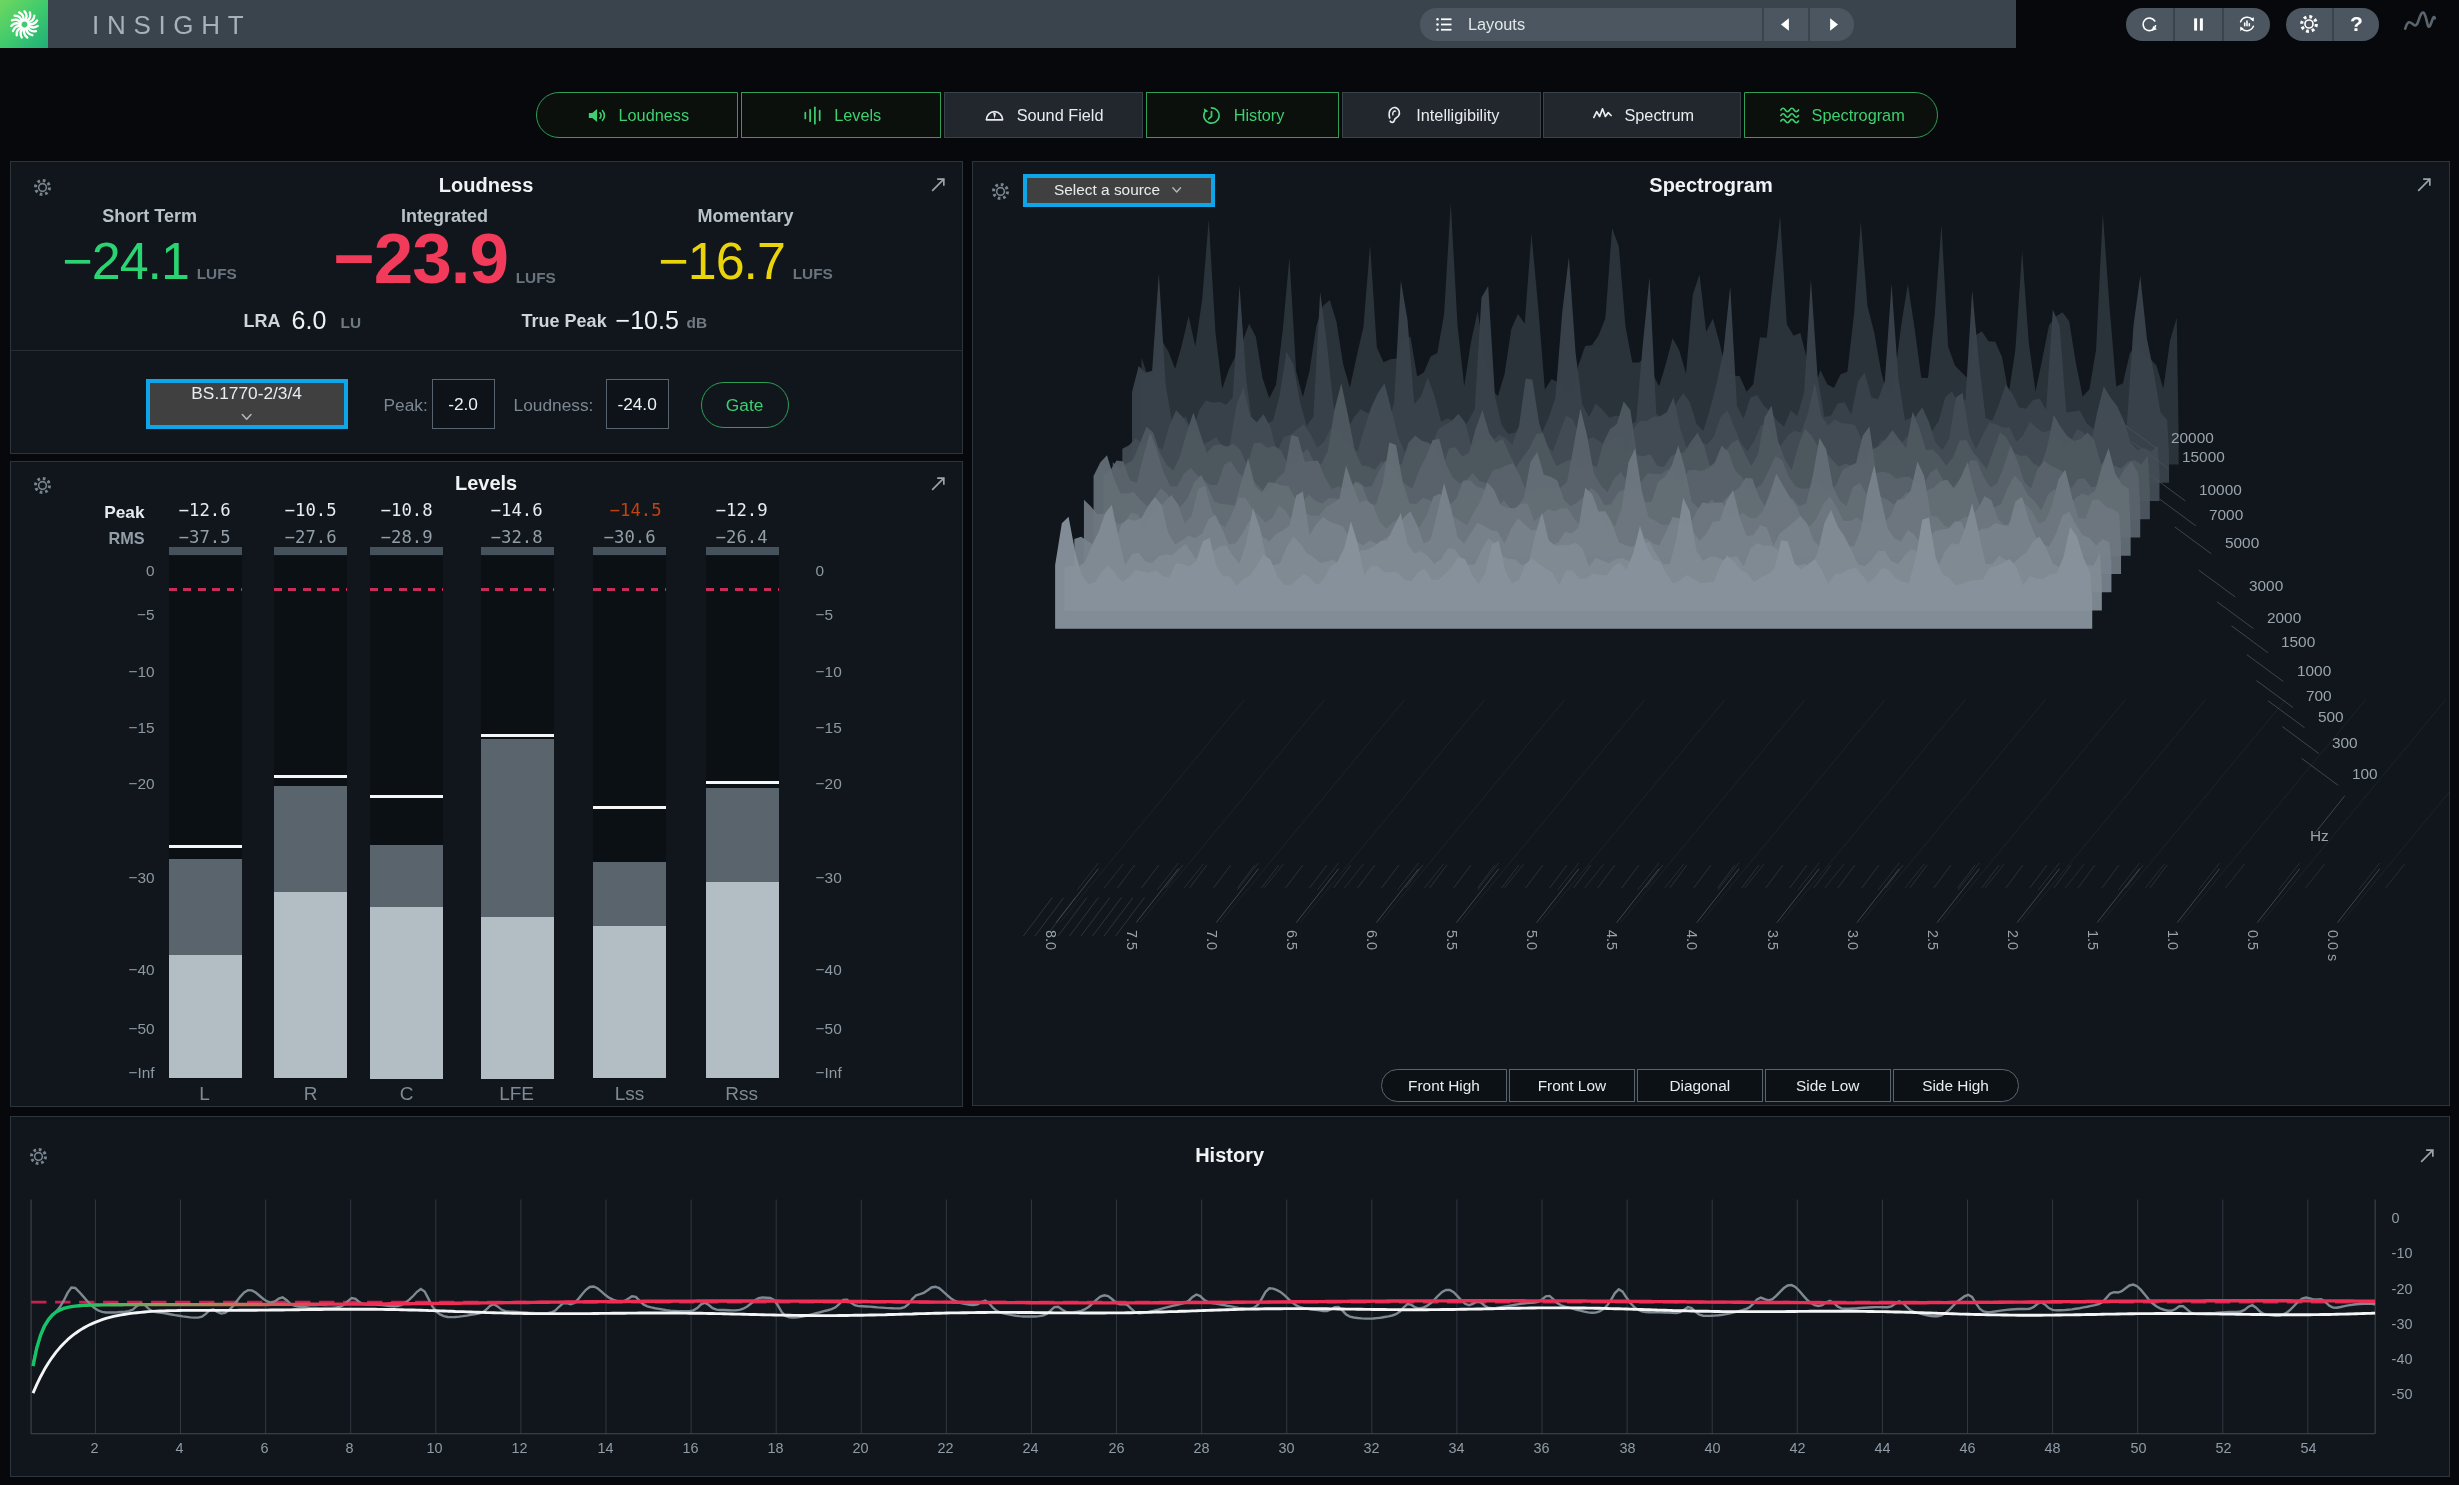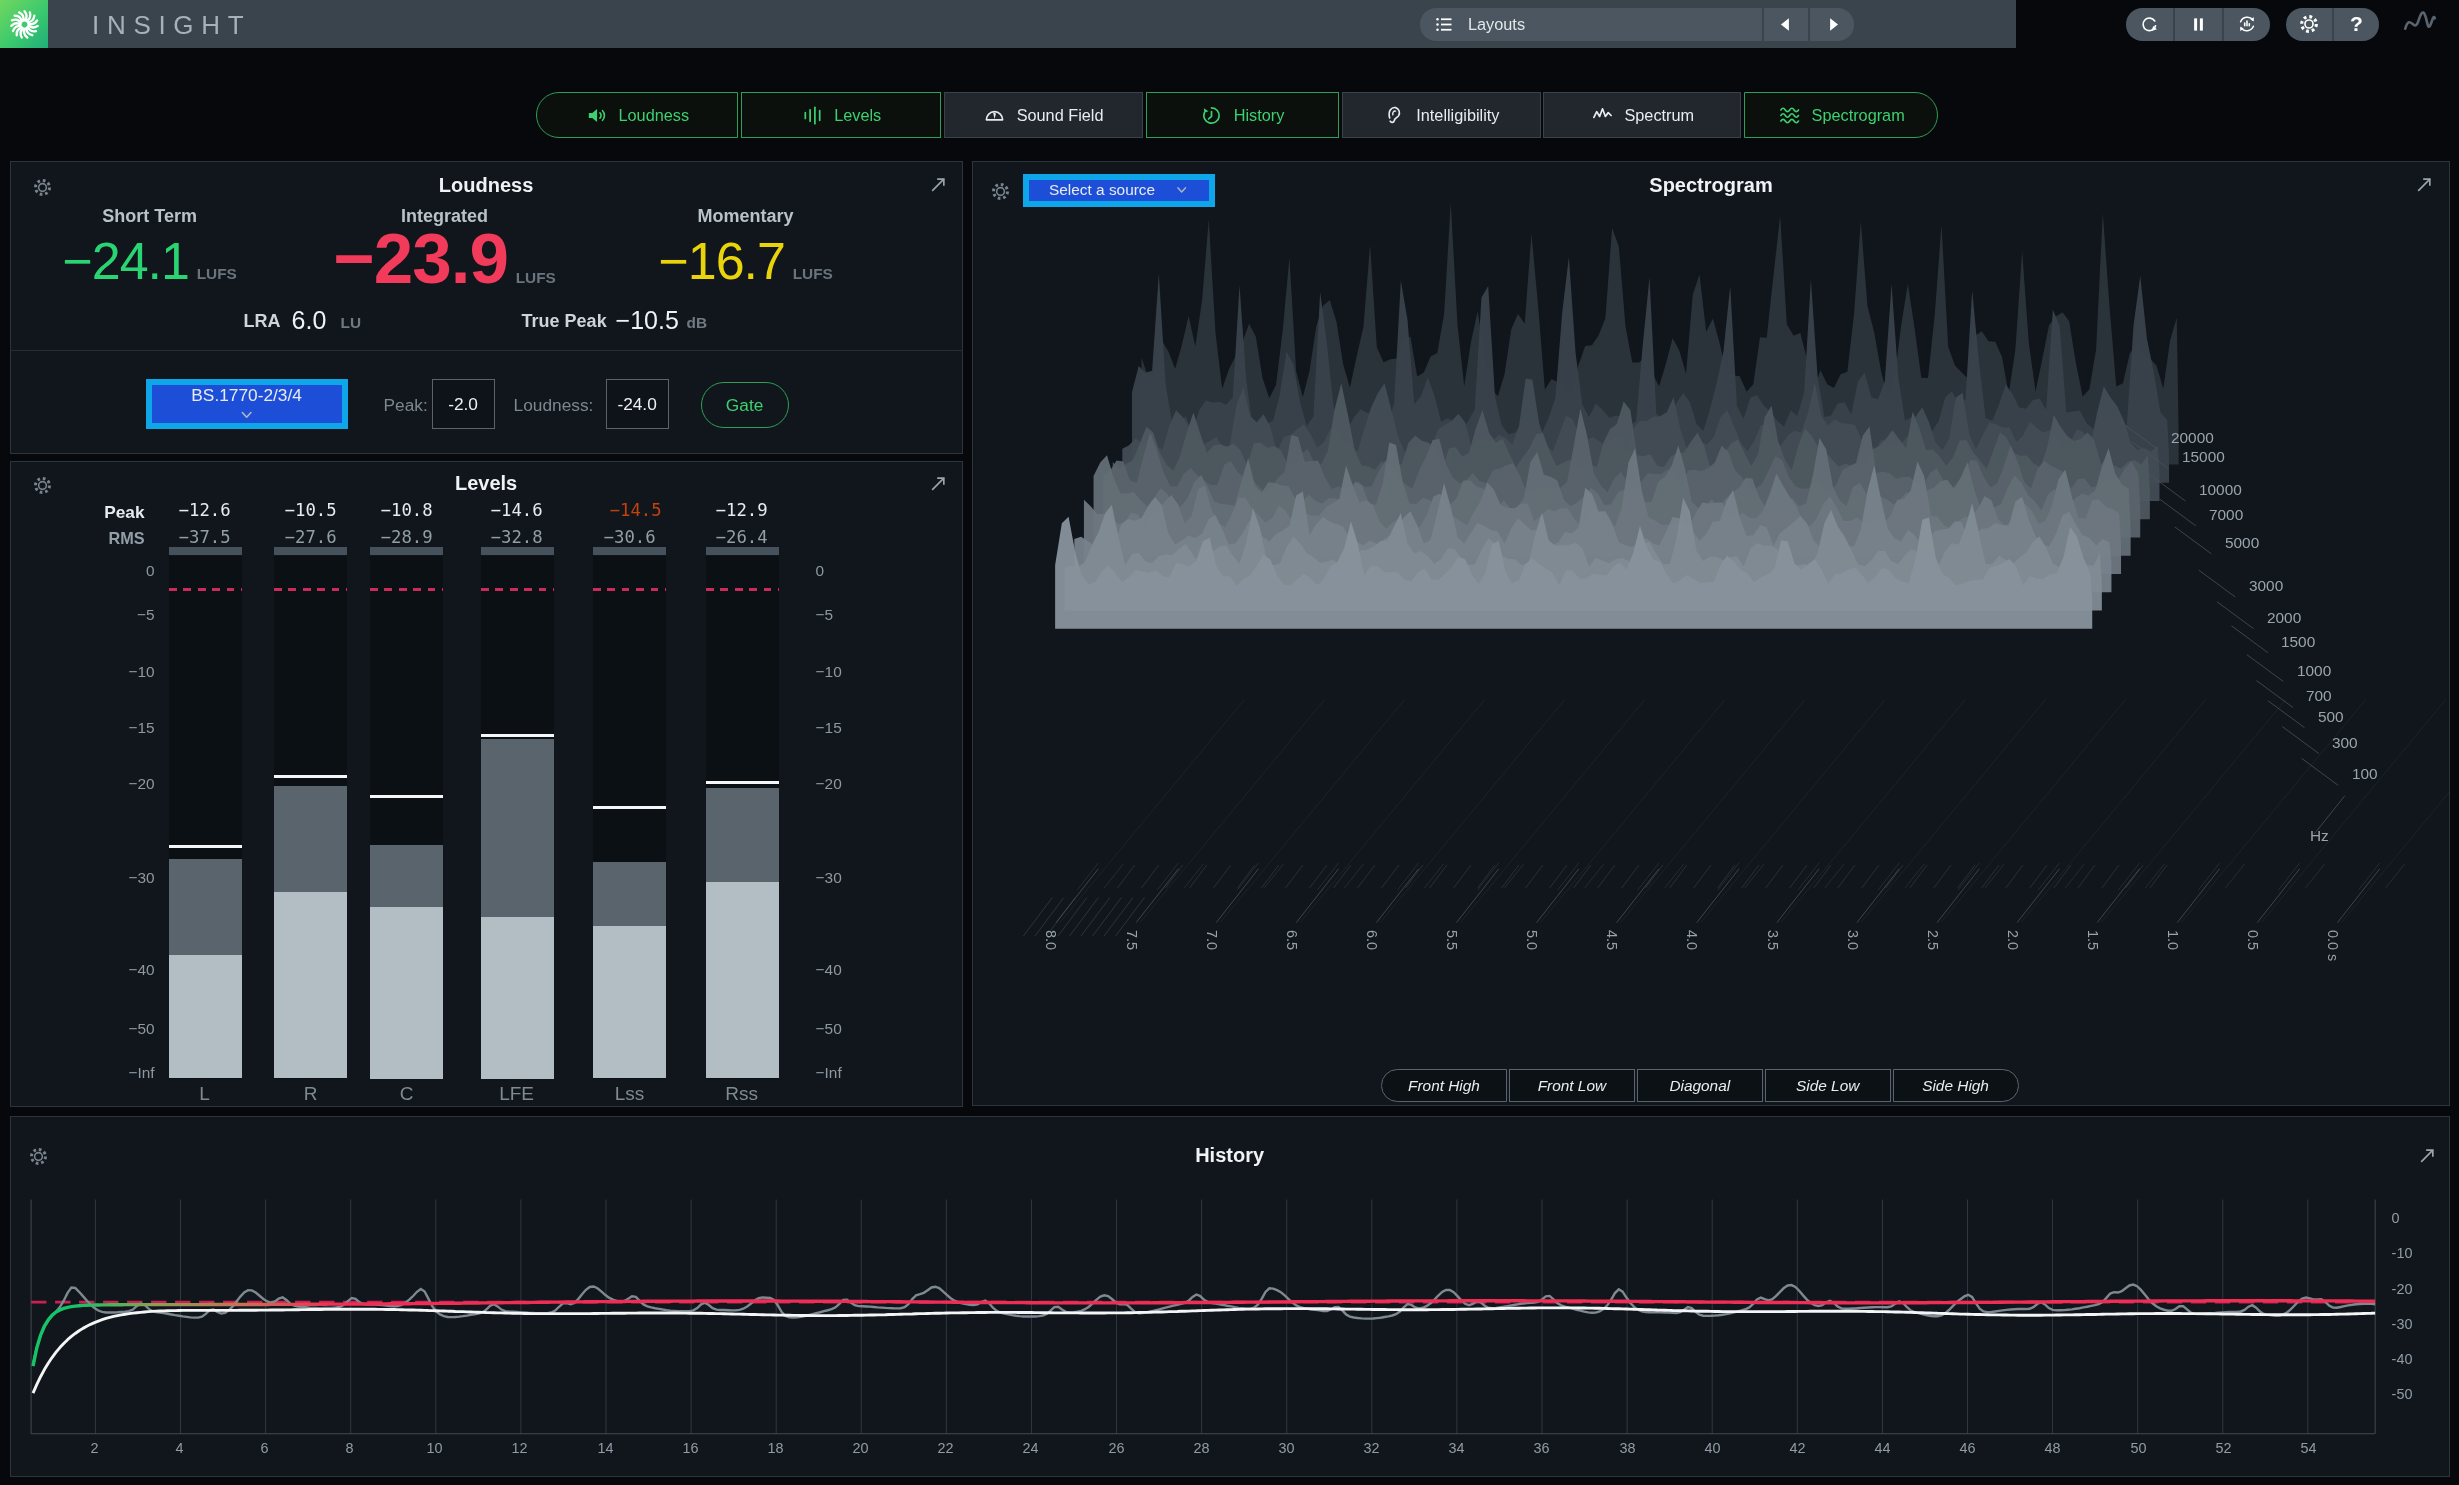--- a/index.html
+++ b/index.html
@@ -28,35 +28,35 @@
   .ic{display:block;}
   
   .lcol-label{position:absolute;color:#b9c2c9;font-size:18px;font-weight:700;transform:translateX(-50%);}
   .bigval{position:absolute;white-space:nowrap;}
   .bigval .num{letter-spacing:-1px;}
   .bigval .unit{color:#6a747e;font-size:15.4px;font-weight:700;margin-left:7.7px;}
   .statlbl{position:absolute;color:#cdd4da;font-size:18px;font-weight:700;}
   .statval{position:absolute;color:#eef2f4;font-size:25px;}
   .statunit{position:absolute;color:#6f7a83;font-size:15.4px;font-weight:700;}
   .hdiv{position:absolute;left:0;width:100%;height:1px;background:#262d34;}
-  .combo{position:absolute;border:6px solid #0ea5e9;background:#1d4ed8;color:#e8ecef;font-size:17.3px;
-         display:flex;align-items:center;justify-content:space-between;padding:0 20px;box-sizing:border-box;cursor:pointer;}
+  .combo{position:absolute;border:4px solid #0ea5e9;background:#404040;color:#e8ecef;font-size:17.3px;
+         display:flex;align-items:center;justify-content:space-between;padding:0 27px;box-sizing:border-box;cursor:pointer;}
   .numbox{position:absolute;border:1px solid #59636d;background:#0d1318;color:#eef1f3;font-size:17.3px;
           display:flex;align-items:center;justify-content:center;box-sizing:border-box;cursor:text;}
   .ctl-label{position:absolute;color:#7d8791;font-size:17.3px;}
   .gate-btn{position:absolute;border:1.9px solid #2f9e57;color:#3ecf70;font-size:17.3px;border-radius:23px;
             display:flex;align-items:center;justify-content:center;cursor:pointer;background:transparent;}
   
   .scale-num{position:absolute;color:#8d98a2;font-size:15.4px;}
   .meter{position:absolute;width:73px;background:#0b1015;}
   .ch-label{position:absolute;color:#7f8a93;font-size:19px;transform:translateX(-50%);}
   .pk-num{position:absolute;font-family:"DejaVu Sans Mono",monospace;font-size:17.3px;transform:translateX(-50%);}
   
   .seg-btn{height:33px;box-sizing:border-box;border:1.9px solid #5a646e;color:#e9edf0;font-size:15.4px;
-           display:flex;align-items:center;justify-content:center;background:rgba(10,14,18,.55);cursor:pointer;font-style:italic;}
+           display:flex;align-items:center;justify-content:center;background:rgba(10,14,18,.55);cursor:pointer;}
   .rotlbl{position:absolute;color:#98a2ab;font-size:14.4px;transform:rotate(90deg);transform-origin:0 0;white-space:nowrap;}
   .freqlbl{position:absolute;color:#9aa4ad;font-size:15.4px;white-space:nowrap;}
   
   .hx-label{position:absolute;color:#919ca6;font-size:14.4px;transform:translateX(-50%);}
   .hy-label{position:absolute;color:#919ca6;font-size:14.4px;}
 </style>
 </head>
 <body>
 
 <div id="topbar">

